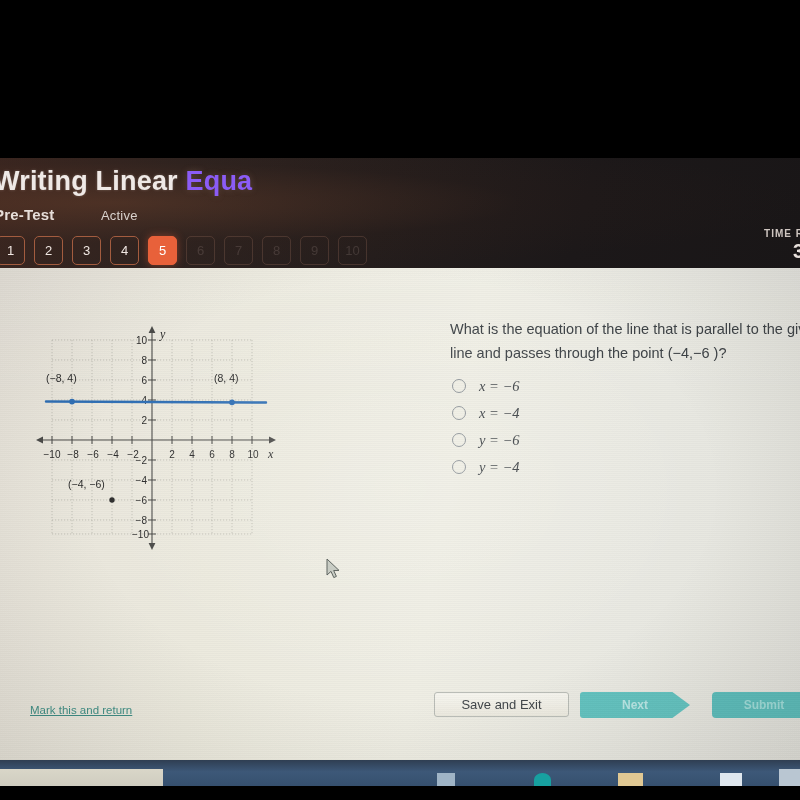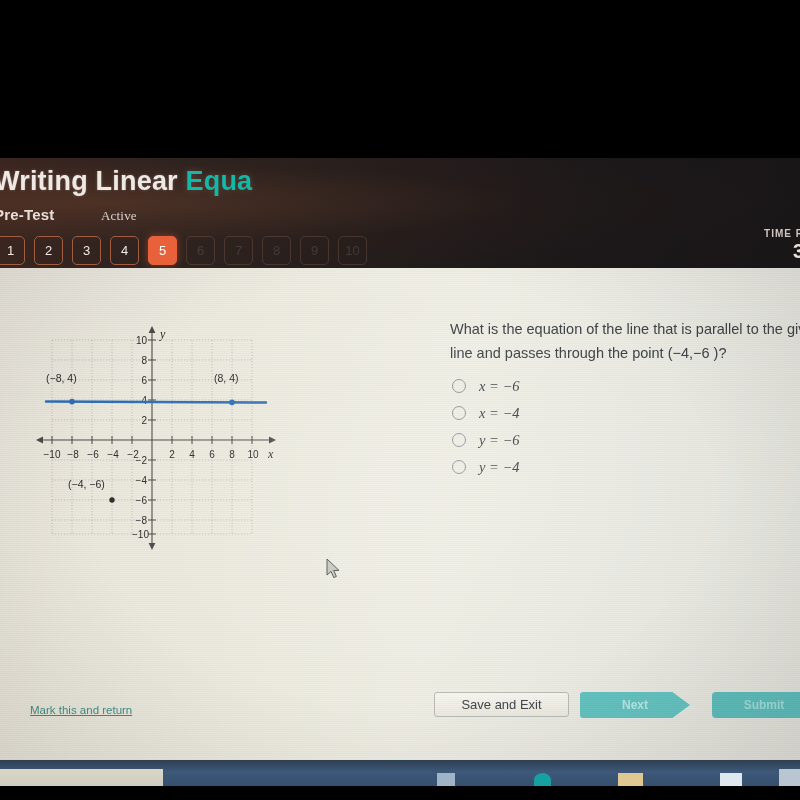--- a/index.html
+++ b/index.html
@@ -53,41 +53,40 @@
     position: absolute;
     left: -6px; top: 166px;
     font-size: 27px;
     font-weight: bold;
     color: #efe9e6;
     letter-spacing: .2px;
     white-space: nowrap;
     text-shadow: 0 0 3px rgba(255,240,230,.25);
   }
   .course-title .fade {
-    color: #14b8a6;
+    color: #8b5cf6;
     text-shadow: 0 0 6px rgba(140,110,95,.4);
   }
 
   .subrow {
     position: absolute;
     top: 206px; left: -6px;
     white-space: nowrap;
   }
   .pretest-label {
     font-size: 15px;
     font-weight: bold;
     color: #e6ded9;
     letter-spacing: .2px;
   }
   .active-label {
     font-size: 13px;
     color: #d9d2cd;
     margin-left: 42px;
     letter-spacing: .2px;
-    font-family: Liberation Serif, serif;
   }
 
   
   .qnums {
     position: absolute;
     left: -4px; top: 236px;
     display: flex;
     gap: 9px;
     align-items: center;
   }

